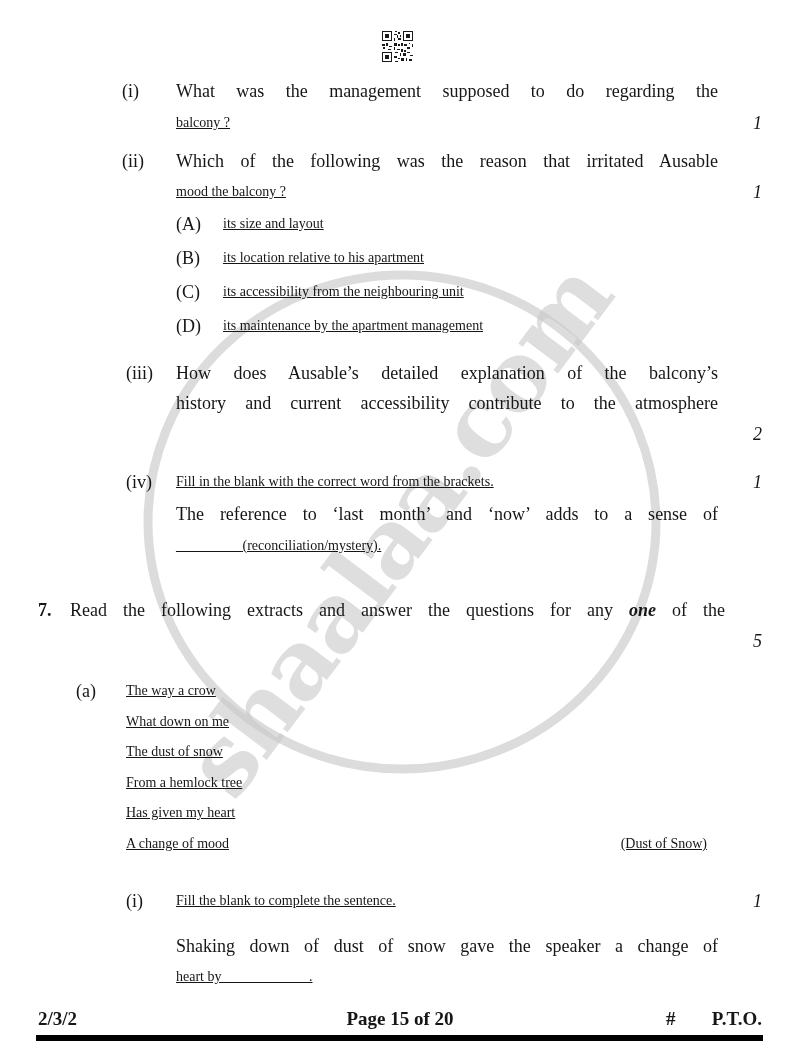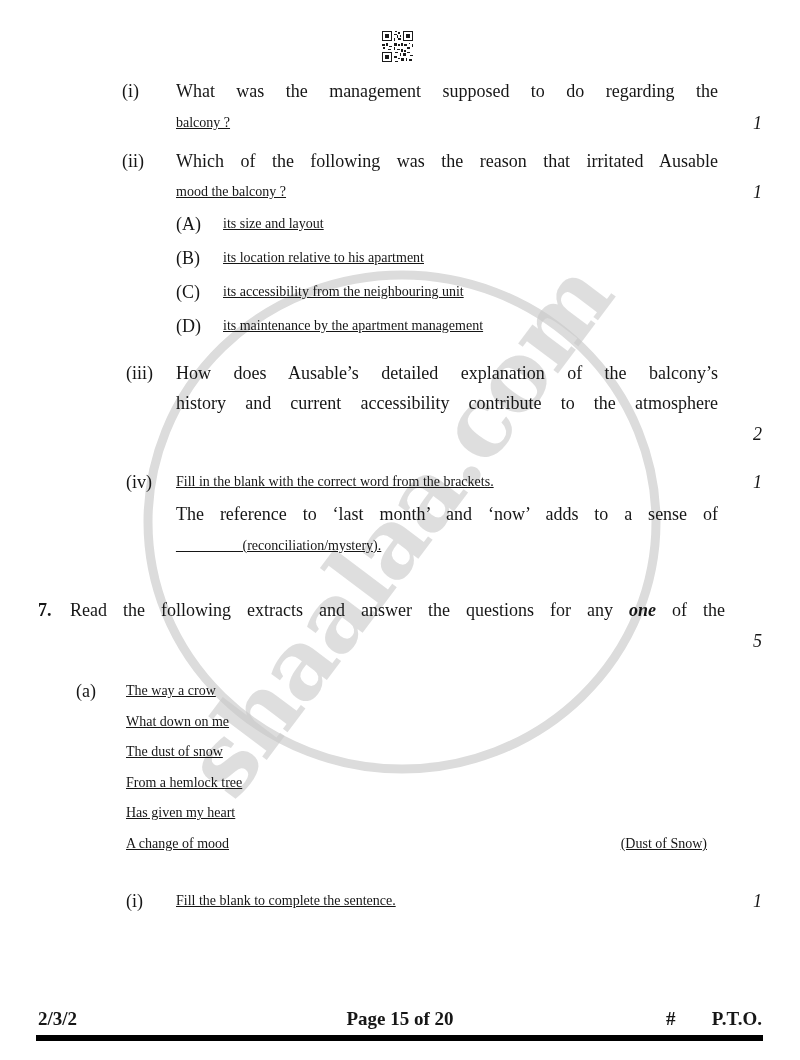--- a/index.html
+++ b/index.html
@@ -159,20 +159,22 @@
   <div class="abs line" style="left:126px;top:711px;">What down on me</div>
   <div class="abs line" style="left:126px;top:741px;">The dust of snow</div>
   <div class="abs line" style="left:126px;top:772px;">From a hemlock tree</div>
   <div class="abs line" style="left:126px;top:802px;">Has given my heart</div>
   <div class="abs line" style="left:126px;top:833px;">A change of mood</div>
   <div class="abs line" style="left:557px;top:833px;width:150px;text-align:right;">(Dust of Snow)</div>
 
   <div class="abs label" style="left:126px;top:890px;">(i)</div>
   <div class="abs line" style="left:176px;top:890px;">Fill the blank to complete the sentence.</div>
   <div class="abs mark" style="left:726px;top:890px;">1</div>
+  <div class="abs wrapline stretch" style="left:176px;top:935px;width:542px;">Shaking down of dust of snow gave the speaker a change of</div>
+  <div class="abs line" style="left:176px;top:966px;">heart by ____________.</div>
 
   <div class="abs footer-text" style="left:38px;top:1008px;">2/3/2</div>
   <div class="abs footer-text" style="left:300px;top:1008px;width:200px;text-align:center;">Page 15 of 20</div>
   <div class="abs footer-text" style="left:666px;top:1008px;">#</div>
   <div class="abs footer-text" style="left:690px;top:1008px;width:72px;text-align:right;">P.T.O.</div>
   <div class="abs footer-rule" style="left:36px;top:1035px;width:727px;"></div>
 
 </div>
 
 </body></html>

